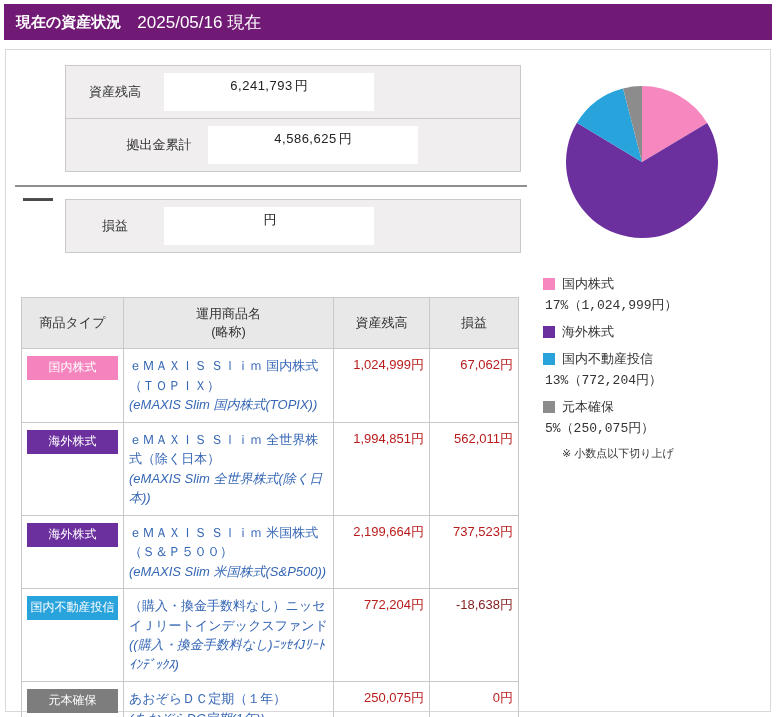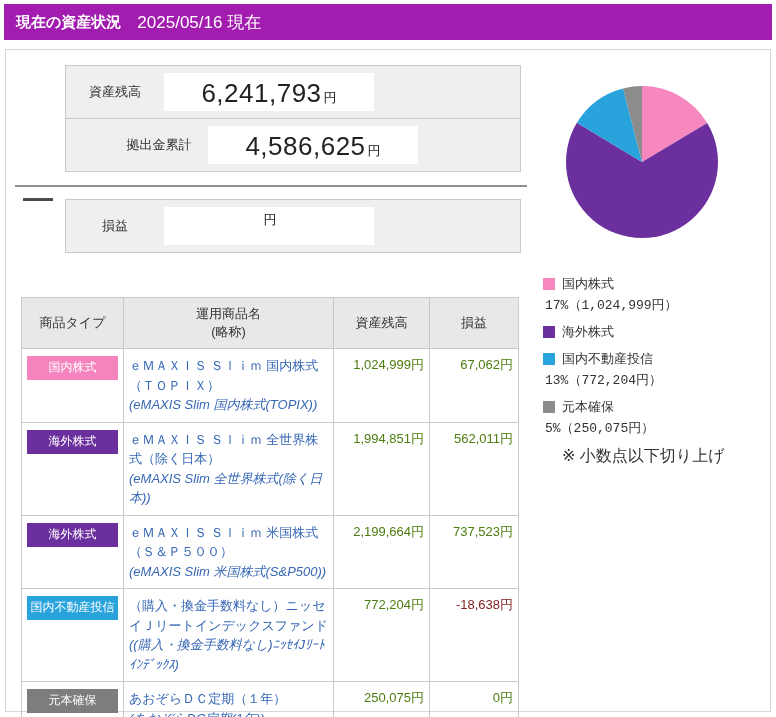--- a/index.html
+++ b/index.html
@@ -3,42 +3,42 @@
 <meta charset="utf-8">
 <style>
   html,body{margin:0;padding:0;background:#fff;}
   body{
     width:776px;height:717px;position:relative;overflow:hidden;
     font-family:"Liberation Sans","DejaVu Sans",sans-serif;color:#333;
     -webkit-font-smoothing:antialiased;
   }
   
   .titlebar{
-    margin:4px 4px 0 4px;height:36px;background:#a21caf;color:#fff;
+    margin:4px 4px 0 4px;height:36px;background:#701a75;color:#fff;
     display:flex;align-items:center;padding:0 12px;box-sizing:border-box;
   }
   .titlebar .title{font-size:15px;font-weight:bold;}
   .titlebar .date{font-size:17px;margin-left:16px;}
   
   .content{
     margin:9px 5px 0 5px;border:1px solid #D8D8D8;box-sizing:border-box;
     height:663px;display:flex;padding:15px 10px 18px 15px;background:#fff;
   }
   .left-col{width:502px;flex:0 0 502px;position:relative;}
   .right-col{flex:1;margin-left:16px;min-width:0;}
   
   .sum-stack{margin-left:44px;width:456px;}
   .sum-row{
     display:flex;align-items:center;height:54px;background:#F0EEEE;
     border:1px solid #C9C9C9;box-sizing:border-box;
   }
   .sum-row + .sum-row{margin-top:-1px;padding-left:44px;}
   .sum-label{width:98px;text-align:center;font-size:13px;color:#333;}
   .sum-valuebox{width:210px;height:38px;background:#fff;display:flex;align-items:baseline;justify-content:center;padding-top:4px;box-sizing:border-box;}
-  .sum-num{font-size:26px;color:#222;letter-spacing:.5px;line-height:1.3;}
+  .sum-num{font-size:13px;color:#222;letter-spacing:.5px;line-height:1.3;}
   .sum-unit{font-size:13px;margin-left:2px;color:#222;}
   .minus-op{
     position:absolute;left:2px;top:118px;font-size:30px;font-weight:bold;
     color:#4a4a4a;line-height:1;user-select:none;
   }
   .eq-divider{margin:13px 0 0 -6px;width:512px;height:2px;background:#8F8F8F;}
   .result-stack{margin-top:12px;}
   
   table.products{
     border-collapse:collapse;margin-top:44px;font-size:13px;table-layout:fixed;
@@ -47,30 +47,30 @@
   table.products th{
     background:#E9E8E8;border:1px solid #C9C9C9;font-weight:normal;color:#333;
     height:46px;text-align:center;padding:2px 4px;line-height:1.4;
   }
   table.products td{border:1px solid #C9C9C9;vertical-align:top;padding:7px 5px;}
   td.cell-type{padding:5px 3px;}
   .badge{display:block;padding:3px 0 4px 0;color:#fff;font-size:12px;text-align:center;}
   .cell-name{padding:7px 4px 7px 7px;}
   .name-link{color:#3667B5;text-decoration:none;display:block;line-height:1.5;cursor:pointer;}
   .name-link .short{display:block;font-style:italic;}
-  .cell-num{text-align:right;padding:9px 8px 7px 3px;color:#4d7c0f;}
+  .cell-num{text-align:right;padding:9px 8px 7px 3px;color:#b91c1c;}
   .cell-num.neg{color:#7f1d1d;}
   
   .pie-wrap{margin:8px 0 0 6px;}
   .legend{margin-top:20px;margin-left:4px;}
   .legend-item{margin-bottom:9px;font-size:13px;color:#333;}
   .legend-head{display:flex;align-items:center;}
   .swatch{width:12px;height:12px;margin-right:7px;flex:0 0 12px;}
   .legend-detail{margin-left:2px;margin-top:3px;font-family:Liberation Mono, monospace;}
-  .legend-note{margin-left:19px;margin-top:8px;font-size:16px;color:#333;}
+  .legend-note{margin-left:19px;margin-top:8px;font-size:11px;color:#333;}
 </style>
 </head>
 <body>
 
 <div class="titlebar">
   <span class="title">現在の資産状況</span>
   <span class="date">2025/05/16 現在</span>
 </div>
 
 <div class="content">

